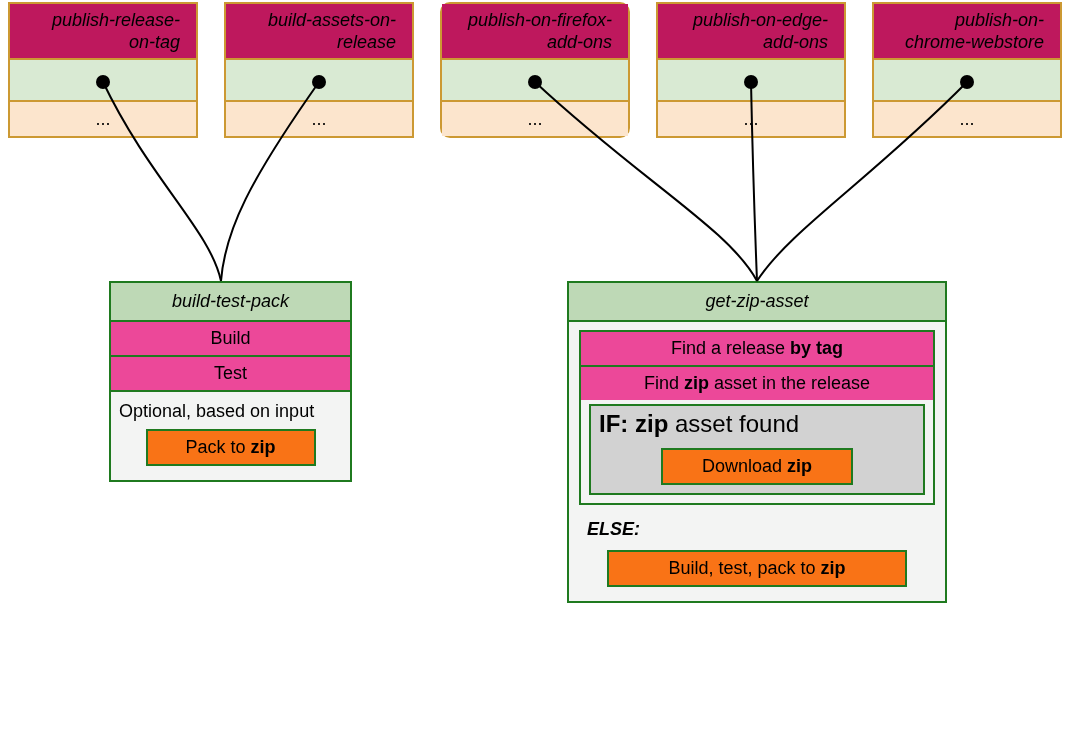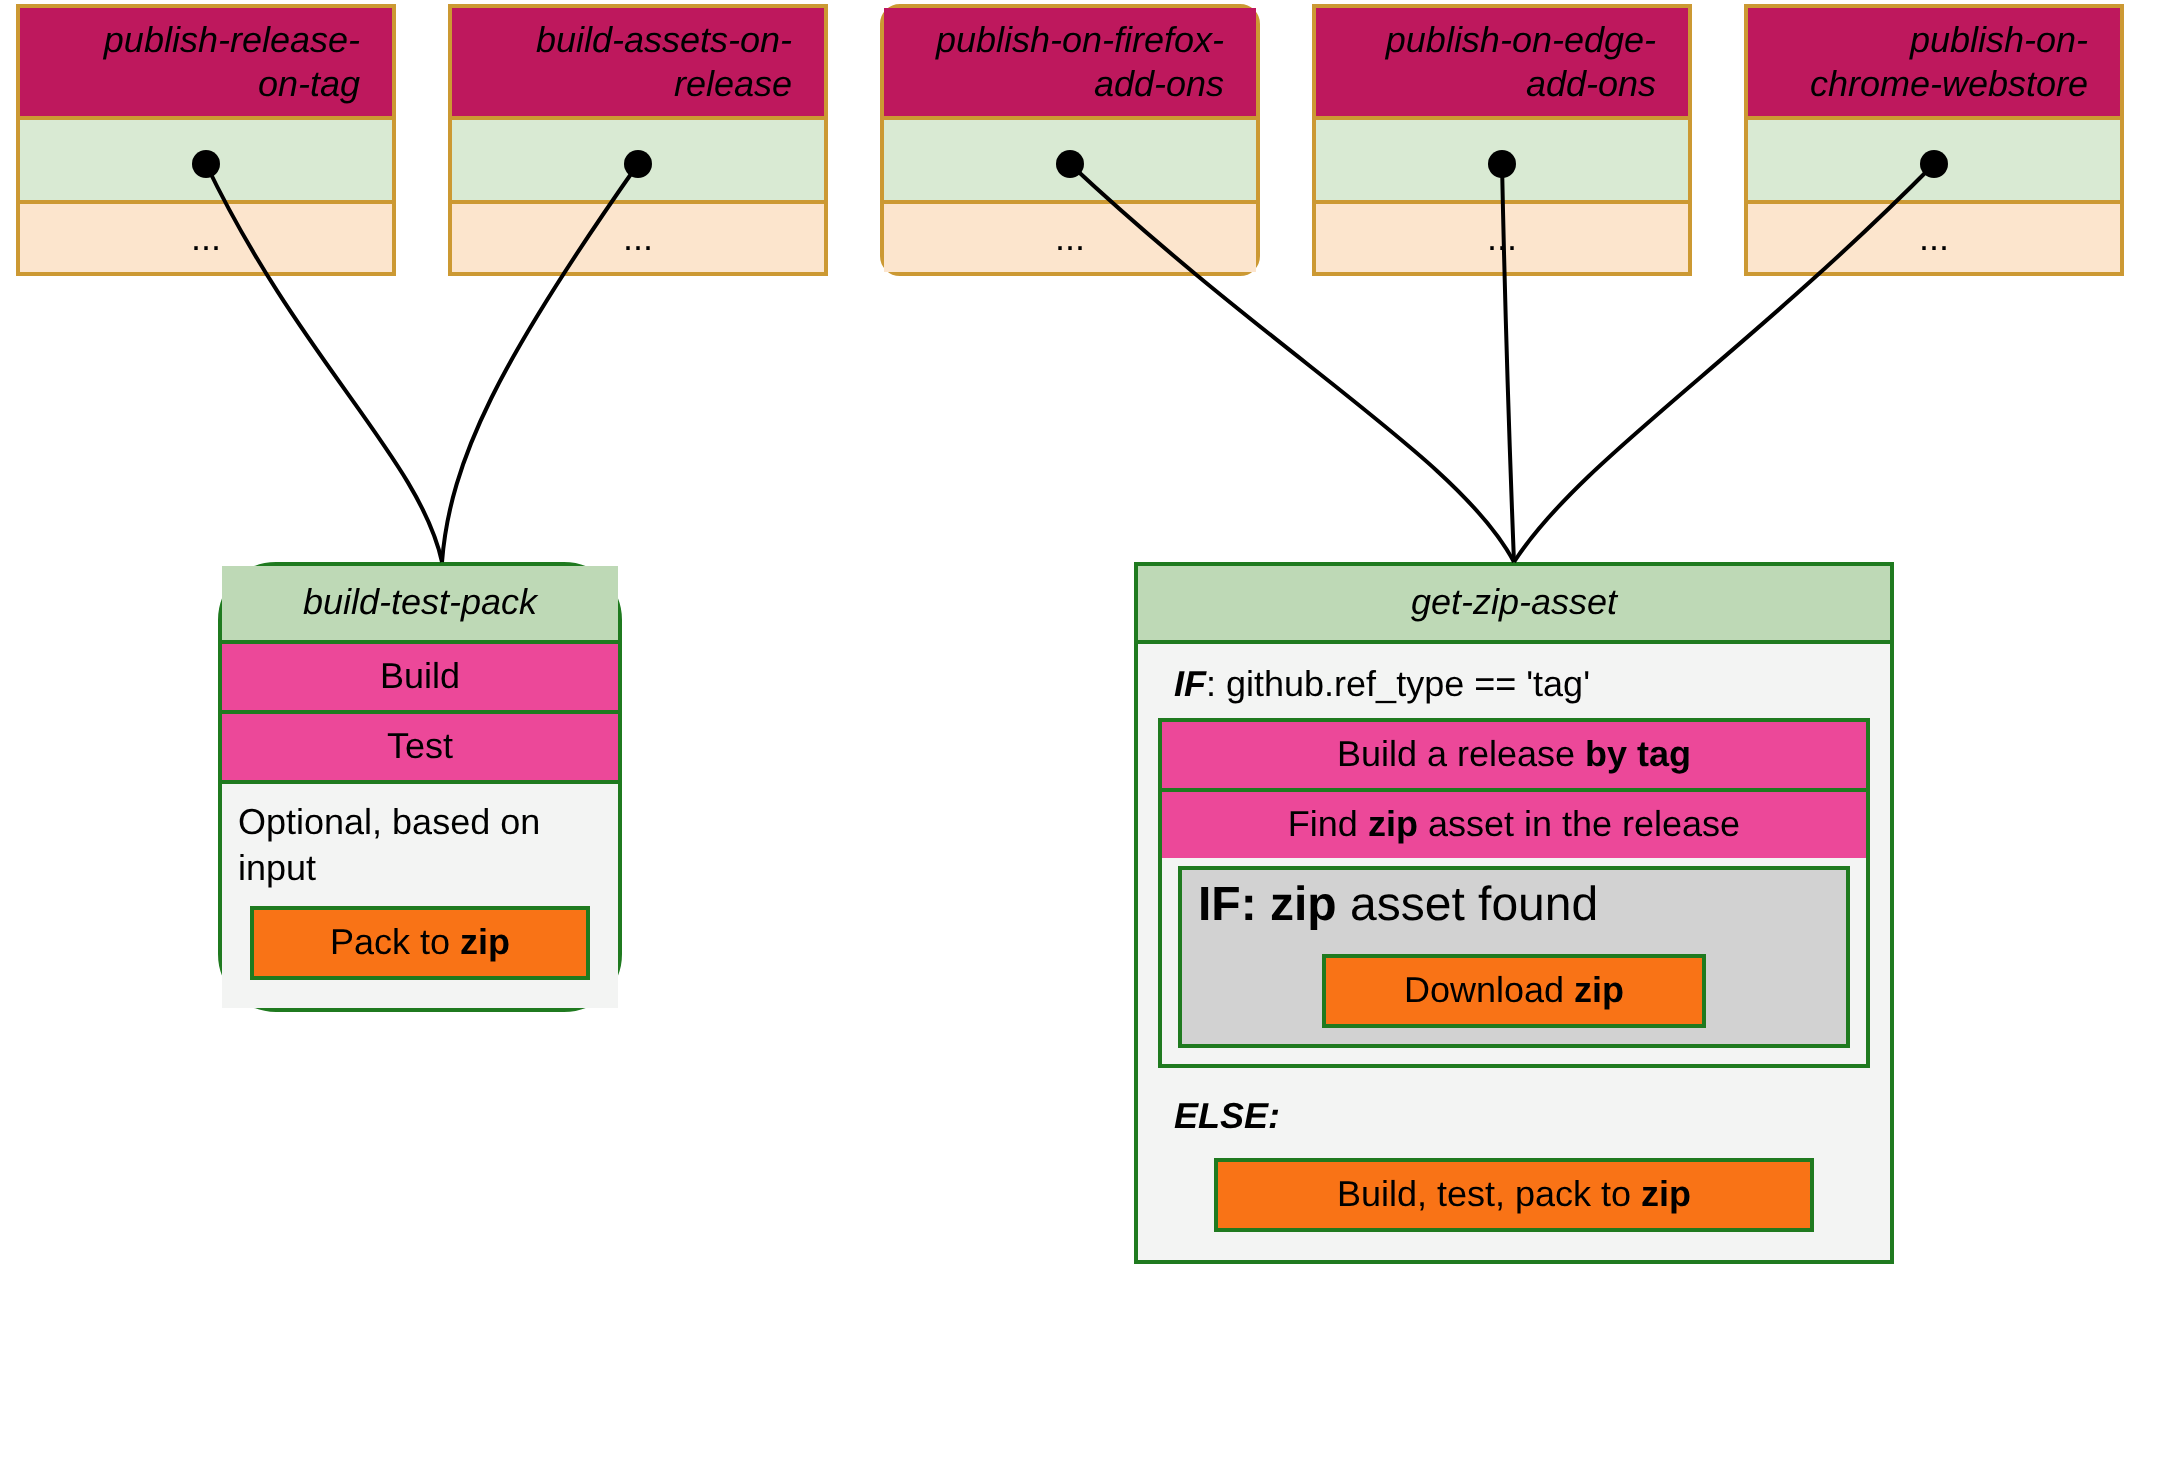--- a/index.html
+++ b/index.html
@@ -126,41 +126,38 @@
     <div class="dotband"></div>
     <div class="dots">...</div>
   </div>
 
   <div class="topbox" style="left:872px; top:2px;">
     <div class="header">publish-on-chrome-webstore</div>
     <div class="dotband"></div>
     <div class="dots">...</div>
   </div>
 
-  <div class="greenbox" style="left:109px; top:281px; width:202px;border-radius:29px;">
+  <div class="greenbox" style="left:109px; top:281px; width:243px;">
     <div class="ghdr">build-test-pack</div>
     <div class="gcell">Build</div>
     <div class="gcell noborder">Test</div>
     <div style="border-top:2px solid #1f7a1f; background:#f3f4f3; padding:8px;">
       <div style="line-height:1.3; margin-bottom:4px;">Optional, based on input</div>
       <div class="btn" style="width:170px;">
         <span>Pack to </span><span class="bold">zip</span>
       </div>
     </div>
   </div>
 
   <div class="greenbox" style="left:567px; top:281px; width:380px;">
     <div class="ghdr">get-zip-asset</div>
     <div style="padding:6px 10px 8px 10px;">
-      <div class="condlabel">
-        <span class="kw">IF</span><span>: github.ref_type == 'tag'</span>
-      </div>
       <div style="border:2px solid #1f7a1f; margin:2px 0 4px 0;">
         <div class="gcell" style="border-bottom:2px solid #1f7a1f;">
-          <span>Build a release </span><span class="bold">by tag</span>
+          <span>Find a release </span><span class="bold">by tag</span>
         </div>
         <div class="gcell noborder">
           <span>Find </span><span class="bold">zip</span><span> asset in the release</span>
         </div>
         <div class="nested" style="margin-top:4px;">
           <div class="nhdr">
             <span class="bold">IF: </span><span class="bold">zip</span><span> asset found</span>
           </div>
           <div class="btn" style="width:192px; margin-bottom:8px;">
             <span>Download </span><span class="bold">zip</span>

